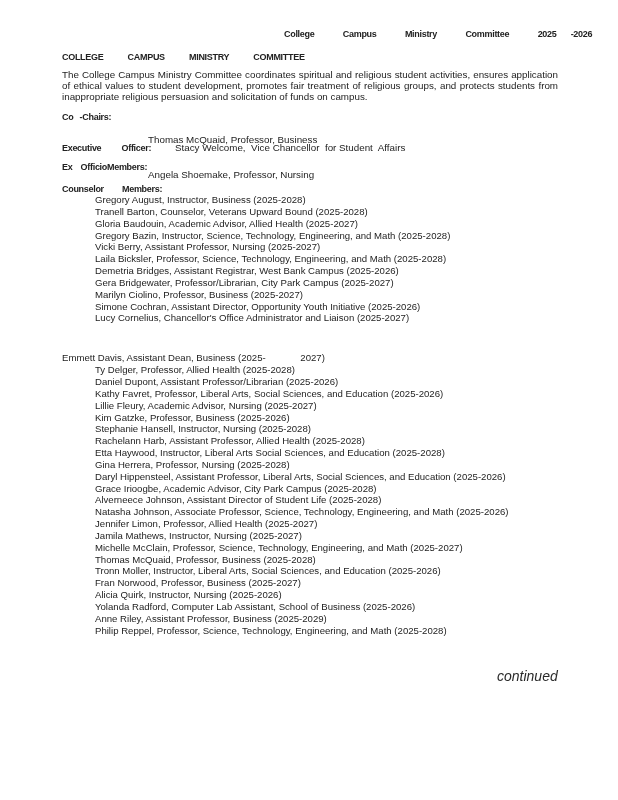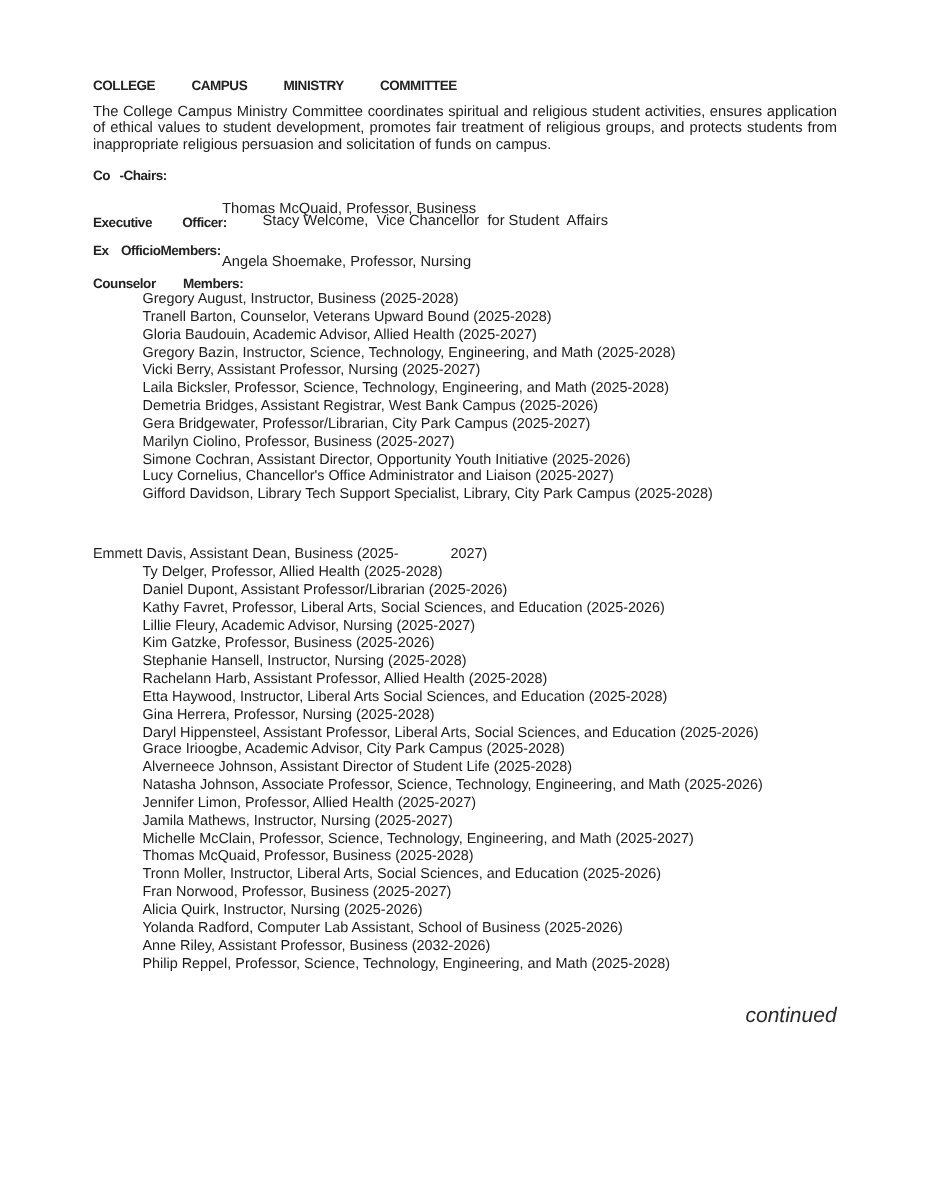--- a/index.html
+++ b/index.html
@@ -72,20 +72,21 @@
     font-size: 14px;
     font-style: italic;
     color: #2a2a2a;
   }
 </style>
 </head>
 <body>
 
 <div class="page">
 
+  <div class="running-head cond">College  Campus  Ministry  Committee  2025 -2026</div>
 
   <div class="doc-title cond">COLLEGE CAMPUS MINISTRY COMMITTEE</div>
 
   <p class="intro">The College Campus Ministry Committee coordinates spiritual and religious student activities, ensures application of ethical values to student development, promotes fair treatment of religious groups, and protects students from inappropriate religious persuasion and solicitation of funds on campus.</p>
 
   <span class="abs cond lbl-cochairs">Co -Chairs:</span>
   <div class="abs val-cochairs">
     <div>Thomas McQuaid, Professor, Business</div>
     <div>Angela Shoemake, Professor, Nursing</div>
   </div>
@@ -102,21 +103,20 @@
       <div class="member">Tranell Barton, Counselor, Veterans Upward Bound (2025-2028)</div>
       <div class="member">Gloria Baudouin, Academic Advisor, Allied Health (2025-2027)</div>
       <div class="member">Gregory Bazin, Instructor, Science, Technology, Engineering, and Math (2025-2028)</div>
       <div class="member">Vicki Berry, Assistant Professor, Nursing (2025-2027)</div>
       <div class="member">Laila Bicksler, Professor, Science, Technology, Engineering, and Math (2025-2028)</div>
       <div class="member">Demetria Bridges, Assistant Registrar, West Bank Campus (2025-2026)</div>
       <div class="member">Gera Bridgewater, Professor/Librarian, City Park Campus (2025-2027)</div>
       <div class="member">Marilyn Ciolino, Professor, Business (2025-2027)</div>
       <div class="member">Simone Cochran, Assistant Director, Opportunity Youth Initiative (2025-2026)</div>
       <div class="member">Lucy Cornelius, Chancellor's Office Administrator and Liaison (2025-2027)</div>
-      <div class="member">Gifford Davidson, Library Tech Support Specialist, Library, City Park Campus (2025-2028)</div>
       <div class="member flush">Emmett Davis, Assistant Dean, Business (2025-             2027)</div>
       <div class="member">Ty Delger, Professor, Allied Health (2025-2028)</div>
       <div class="member">Daniel Dupont, Assistant Professor/Librarian (2025-2026)</div>
       <div class="member">Kathy Favret, Professor, Liberal Arts, Social Sciences, and Education (2025-2026)</div>
       <div class="member">Lillie Fleury, Academic Advisor, Nursing (2025-2027)</div>
       <div class="member">Kim Gatzke, Professor, Business (2025-2026)</div>
       <div class="member">Stephanie Hansell, Instructor, Nursing (2025-2028)</div>
       <div class="member">Rachelann Harb, Assistant Professor, Allied Health (2025-2028)</div>
       <div class="member">Etta Haywood, Instructor, Liberal Arts Social Sciences, and Education (2025-2028)</div>
       <div class="member">Gina Herrera, Professor, Nursing (2025-2028)</div>
@@ -125,19 +125,19 @@
       <div class="member">Alverneece Johnson, Assistant Director of Student Life (2025-2028)</div>
       <div class="member">Natasha Johnson, Associate Professor, Science, Technology, Engineering, and Math (2025-2026)</div>
       <div class="member">Jennifer Limon, Professor, Allied Health (2025-2027)</div>
       <div class="member">Jamila Mathews, Instructor, Nursing (2025-2027)</div>
       <div class="member">Michelle McClain, Professor, Science, Technology, Engineering, and Math (2025-2027)</div>
       <div class="member">Thomas McQuaid, Professor, Business (2025-2028)</div>
       <div class="member">Tronn Moller, Instructor, Liberal Arts, Social Sciences, and Education (2025-2026)</div>
       <div class="member">Fran Norwood, Professor, Business (2025-2027)</div>
       <div class="member">Alicia Quirk, Instructor, Nursing (2025-2026)</div>
       <div class="member">Yolanda Radford, Computer Lab Assistant, School of Business (2025-2026)</div>
-      <div class="member">Anne Riley, Assistant Professor, Business (2032-2026)</div>
+      <div class="member">Anne Riley, Assistant Professor, Business (2025-2029)</div>
       <div class="member">Philip Reppel, Professor, Science, Technology, Engineering, and Math (2025-2028)</div>
     </div>
 
   <div class="continued">continued</div>
 
 </div>
 
 </body></html>

